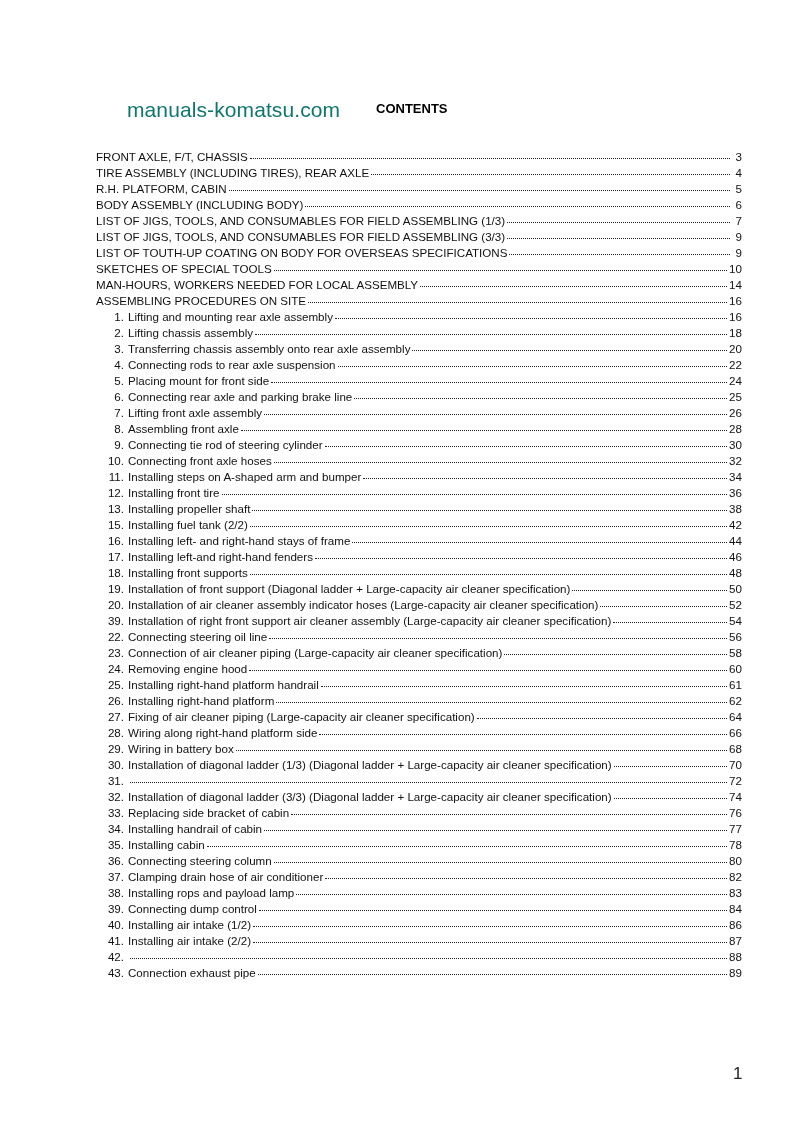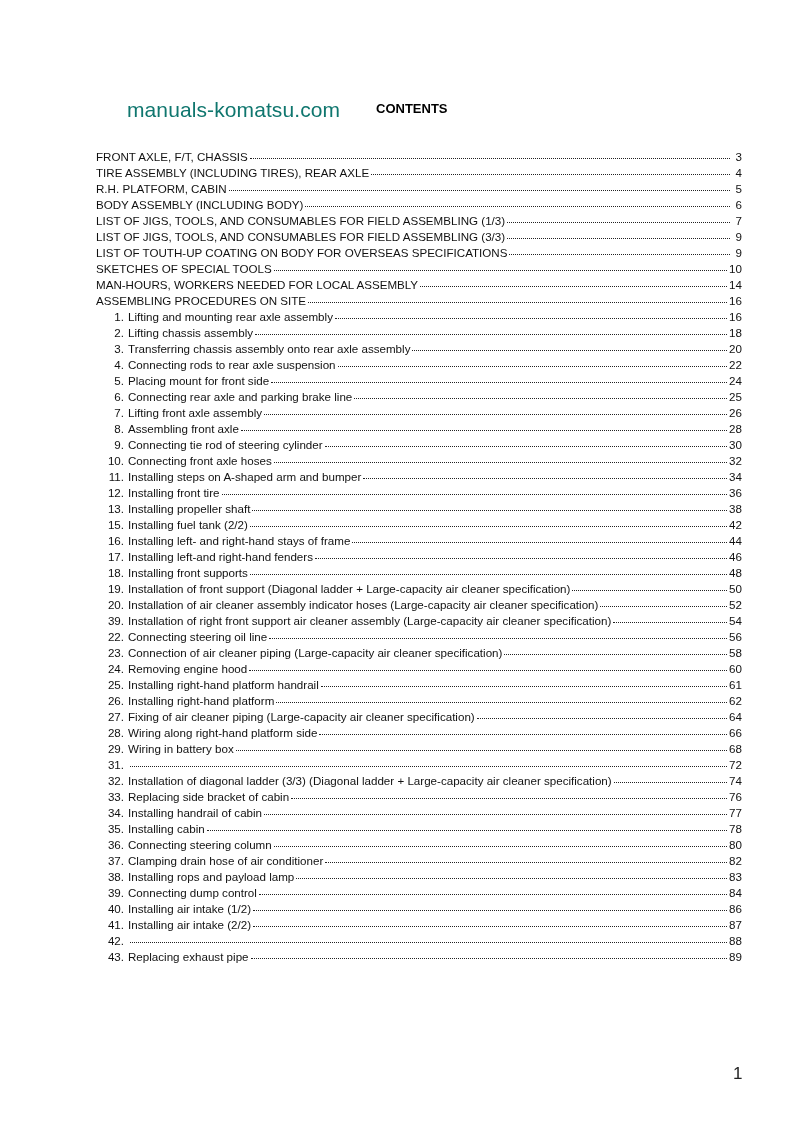--- a/index.html
+++ b/index.html
@@ -261,20 +261,26 @@
         <span class="dots"></span>
         <span class="pg">66</span>
       </div>
       <div class="row sub">
         <span class="num">29.</span>
         <span class="lbl">Wiring in battery box</span>
         <span class="dots"></span>
         <span class="pg">68</span>
       </div>
       <div class="row sub">
+        <span class="num">30.</span>
+        <span class="lbl">Installation of diagonal ladder (1/3) (Diagonal ladder + Large-capacity air cleaner specification)</span>
+        <span class="dots"></span>
+        <span class="pg">70</span>
+      </div>
+      <div class="row sub">
         <span class="num">31.</span>
         <span class="dots"></span>
         <span class="pg">72</span>
       </div>
       <div class="row sub">
         <span class="num">32.</span>
         <span class="lbl">Installation of diagonal ladder (3/3) (Diagonal ladder + Large-capacity air cleaner specification)</span>
         <span class="dots"></span>
         <span class="pg">74</span>
       </div>
@@ -332,20 +338,20 @@
         <span class="dots"></span>
         <span class="pg">87</span>
       </div>
       <div class="row sub">
         <span class="num">42.</span>
         <span class="dots"></span>
         <span class="pg">88</span>
       </div>
       <div class="row sub">
         <span class="num">43.</span>
-        <span class="lbl">Replacing exhaust pipe</span>
+        <span class="lbl">Connection exhaust pipe</span>
         <span class="dots"></span>
         <span class="pg">89</span>
       </div>
     </div>
 </div>
 
 <div class="page-number">1</div>
 
 </body></html>

